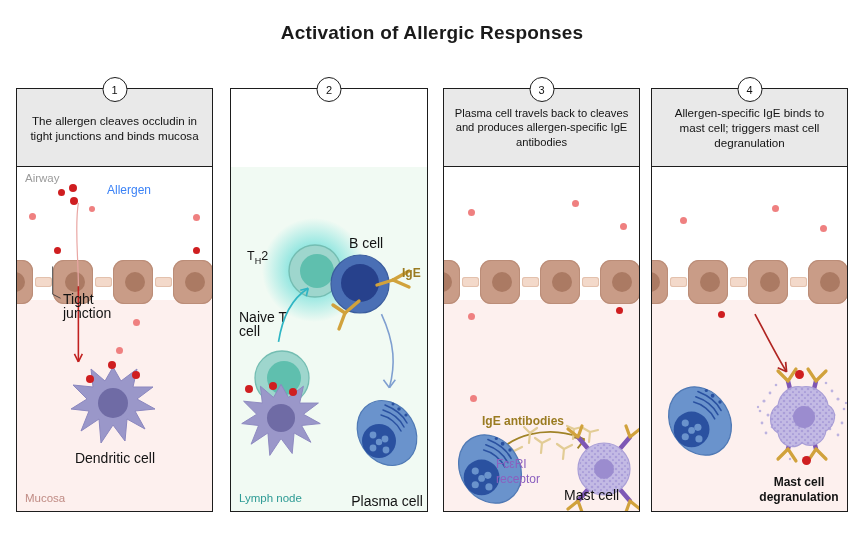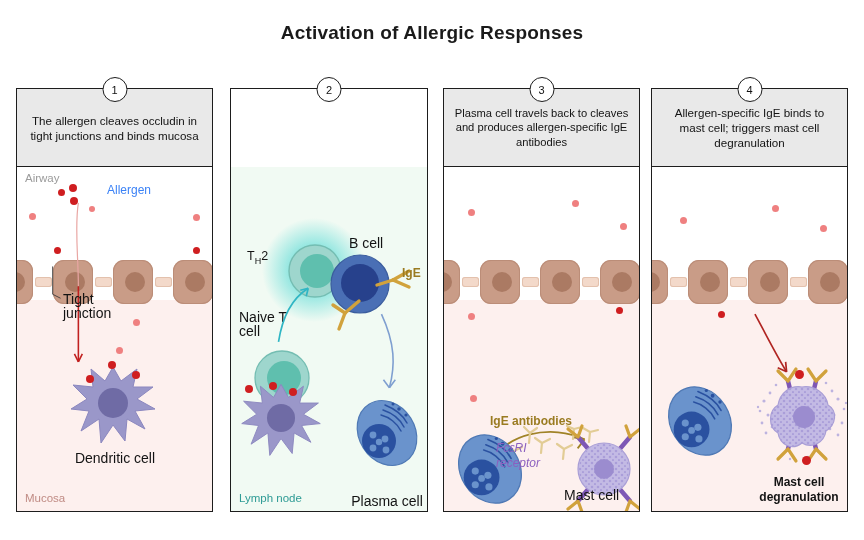--- a/index.html
+++ b/index.html
@@ -269,21 +269,21 @@
 
     </div>
 
     <div class="dot" style="left:24px;top:42px;width:7px;height:7px;"></div>
     <div class="dot" style="left:128px;top:33px;width:7px;height:7px;"></div>
     <div class="dot" style="left:176px;top:56px;width:7px;height:7px;"></div>
     <div class="dot" style="left:24px;top:146px;width:7px;height:7px;"></div>
     <div class="dot dark" style="left:172px;top:140px;width:7px;height:7px;"></div>
     <div class="dot" style="left:26px;top:228px;width:7px;height:7px;"></div>
 
-    <div class="txt gold" style="left:46px;top:248px;">IgE antibodies</div>
+    <div class="txt gold" style="left:38px;top:248px;">IgE antibodies</div>
 
     <svg class="svg-full" viewBox="0 0 197 346" preserveAspectRatio="none">
       <path d="M48,300 C58,268 110,258 142,274" stroke="#a08327" stroke-width="1.8" fill="none"></path>
       <path d="M142,274 L131,272 M142,274 L135,283" stroke="#a08327" stroke-width="1.8" fill="none"></path>
       <path d="M120,350 L146,350" stroke="#3a3a3a" stroke-width="0.9" fill="none"></path>
     </svg>
 
     <svg style="left:34px;top:258px;width:130px;height:50px;" viewBox="0 0 130 50">
       <g stroke="#e2cc95" stroke-width="2.2" stroke-linecap="round" fill="none">
         <path d="M14,22 L12,32 M14,22 L8,15 M14,22 L21,16"></path>
@@ -335,21 +335,21 @@
         <path d="M18,12 L8,4 M18,12 L22,1"></path>
         <path d="M70,12 L80,4 M70,12 L66,1"></path>
         <path d="M18,76 L8,84 M18,76 L22,87"></path>
         <path d="M70,76 L80,84 M70,76 L66,87"></path>
       </g>
       <circle cx="44" cy="44" r="26" fill="#c3bae4" stroke="#a99ed6" stroke-width="1.2"></circle>
       <circle cx="44" cy="44" r="25" fill="url(#gran)" opacity="0.9"></circle>
       <circle cx="44" cy="44" r="10" fill="#9b8ccf"></circle>
     </svg>
 
-    <div class="txt purple" style="left:52px;top:274px;width:68px;line-height:15px;font-style:italic;">
+    <div class="txt purple" style="left:52px;top:290px;width:68px;line-height:15px;">
       <span>FcεRI receptor</span>
     </div>
     <div class="txt" style="left:120px;top:322px;">Mast cell</div>
   </div>
 </div>
 
 <div class="panel p4">
   <div class="step-badge">4</div>
   <div class="panel-header">
     <span>Allergen-specific IgE binds to mast cell; triggers mast cell degranulation</span>

